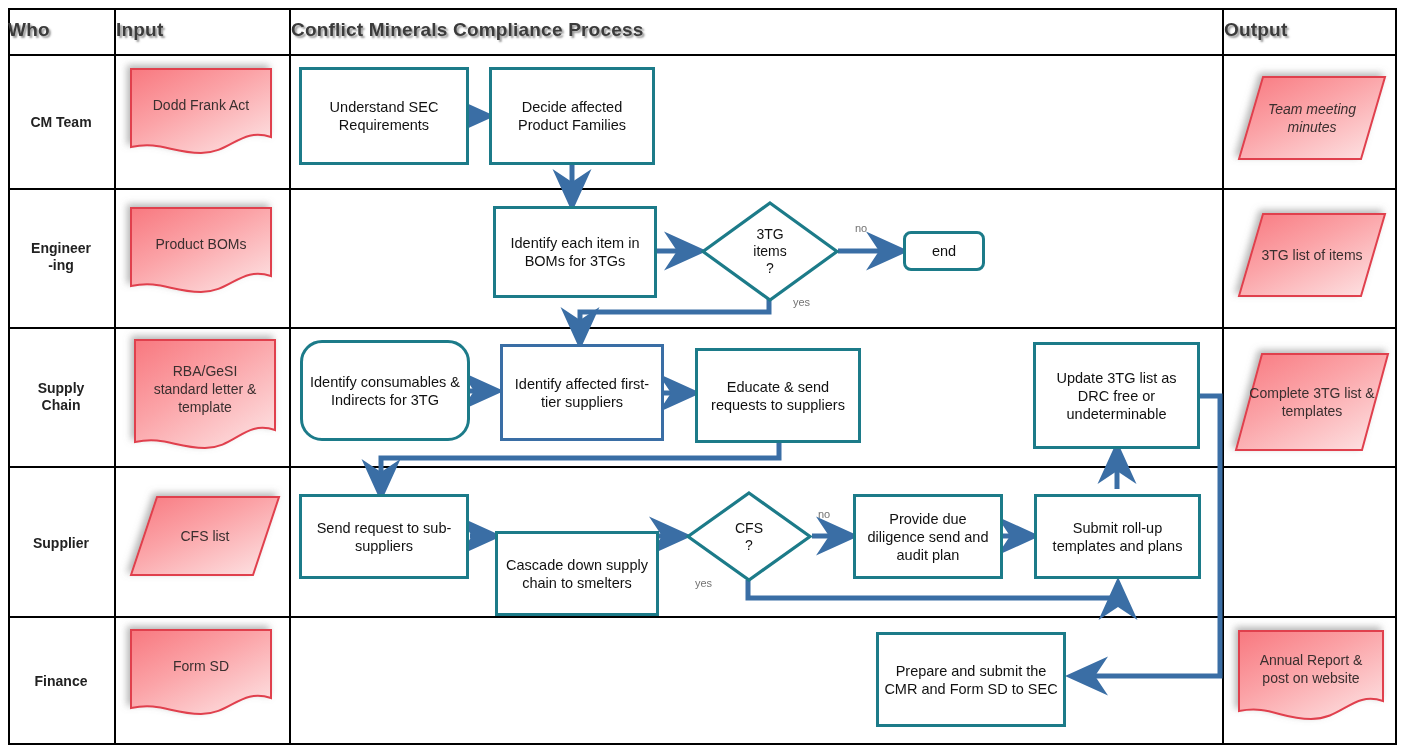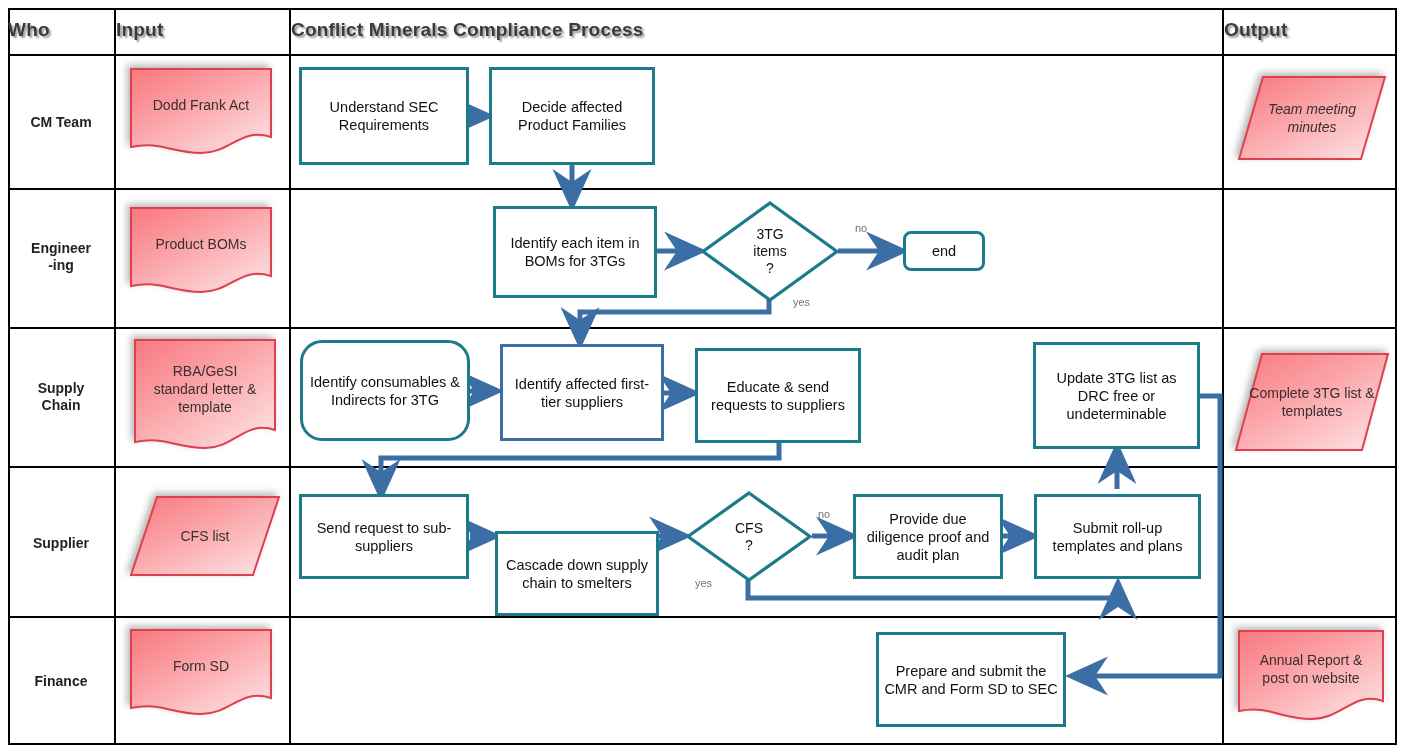--- a/index.html
+++ b/index.html
@@ -152,20 +152,26 @@
     <div class="stext">Form SD</div>
   </div>
 
   <div class="shape para" style="left:1237px;top:75px;width:150px;height:86px;font-style:italic;">
     <svg width="150" height="86" viewBox="0 0 150 86">
       <path d="M26 2 H148 L124 84 H2 Z" fill="url(#pinkGrad)" stroke="#e0404e" stroke-width="2" filter="url(#softShadow)"></path>
     </svg>
     <div class="stext">Team meeting minutes</div>
   </div>
 
+  <div class="shape para" style="left:1237px;top:212px;width:150px;height:86px;">
+    <svg width="150" height="86" viewBox="0 0 150 86">
+      <path d="M26 2 H148 L124 84 H2 Z" fill="url(#pinkGrad)" stroke="#e0404e" stroke-width="2" filter="url(#softShadow)"></path>
+    </svg>
+    <div class="stext">3TG list of items</div>
+  </div>
 
   <div class="shape para" style="left:1234px;top:352px;width:156px;height:100px;">
     <svg width="156" height="100" viewBox="0 0 156 100">
       <path d="M28 2 H154 L128 98 H2 Z" fill="url(#pinkGrad)" stroke="#e0404e" stroke-width="2" filter="url(#softShadow)"></path>
     </svg>
     <div class="stext">Complete 3TG list &amp; templates</div>
   </div>
 
   <div class="shape doc" style="left:1237px;top:629px;width:148px;height:94px;">
     <svg width="148" height="94" viewBox="0 0 148 94">
@@ -227,21 +233,21 @@
   <div class="pbox blue" style="left:500px;top:344px;width:164px;height:97px;">Identify affected first-tier suppliers</div>
 
   <div class="pbox" style="left:695px;top:348px;width:166px;height:95px;">Educate &amp; send requests to suppliers</div>
 
   <div class="pbox" style="left:1033px;top:342px;width:167px;height:107px;">Update 3TG list as DRC free or undeterminable</div>
 
   <div class="pbox" style="left:299px;top:494px;width:170px;height:85px;">Send request to sub-suppliers</div>
 
   <div class="pbox" style="left:495px;top:494px;width:164px;height:85px;margin-top:37px;">Cascade down supply chain to smelters</div>
 
-  <div class="pbox" style="left:853px;top:494px;width:150px;height:85px;">Provide due diligence proof and audit plan</div>
+  <div class="pbox" style="left:853px;top:494px;width:150px;height:85px;">Provide due diligence send and audit plan</div>
 
   <div class="pbox" style="left:1034px;top:494px;width:167px;height:85px;">Submit roll-up templates and plans</div>
 
   <div class="pbox" style="left:876px;top:632px;width:190px;height:95px;">Prepare and submit the CMR and Form SD to SEC</div>
 
   <div class="diamond" style="left:700px;top:200px;width:140px;height:103px;">
     <svg width="140" height="103" viewBox="0 0 140 103">
       <path d="M70 3 L137 51.5 L70 100 L3 51.5 Z" fill="#ffffff" stroke="#1c7b89" stroke-width="3.2"></path>
     </svg>
     <div class="dtext">

